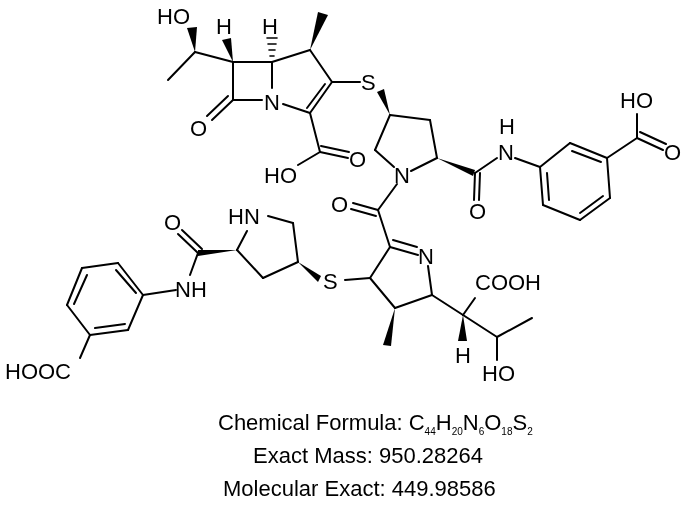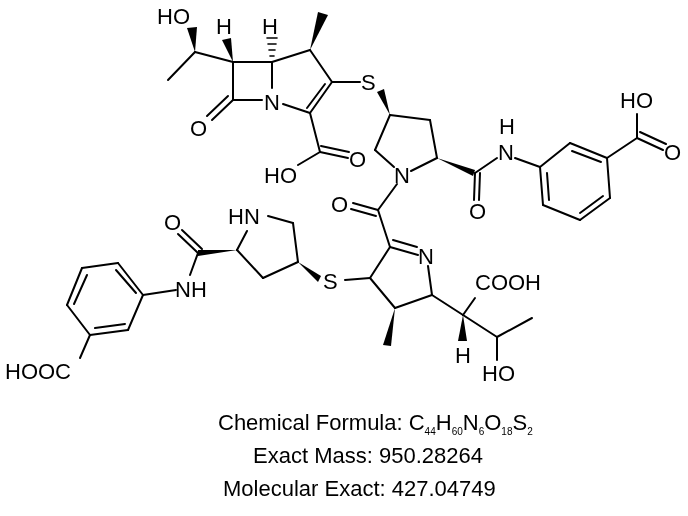--- a/index.html
+++ b/index.html
@@ -160,21 +160,21 @@
   <text x="455" y="363">H</text>
   <text x="482" y="381">HO</text>
   <text x="228" y="224">HN</text>
   <text x="164" y="230">O</text>
   <text x="175" y="297">NH</text>
   <text x="5" y="379">HOOC</text>
 </svg>
 
 <div class="info">
   <span class="line" id="formula-line">
-    <span>Chemical Formula: </span><span>C</span><sub>44</sub><span>H</span><sub>60</sub><span>N</span><sub>6</sub><span>O</span><sub>18</sub><span>S</span><sub>2</sub>
+    <span>Chemical Formula: </span><span>C</span><sub>44</sub><span>H</span><sub>20</sub><span>N</span><sub>6</sub><span>O</span><sub>18</sub><span>S</span><sub>2</sub>
   </span>
   <span class="line" id="mass-line">
     <span>Exact Mass: </span><span>950.28264</span>
   </span>
   <span class="line" id="mw-line">
-    <span>Molecular Exact: </span><span>427.04749</span>
+    <span>Molecular Exact: </span><span>449.98586</span>
   </span>
 </div>
 
 </body></html>

